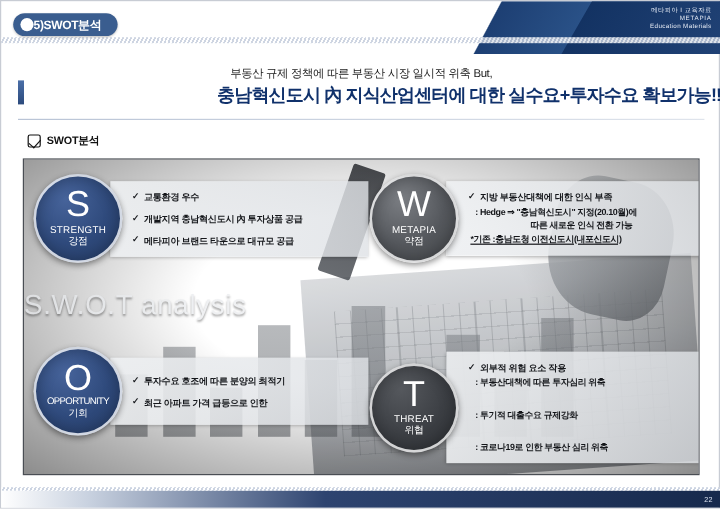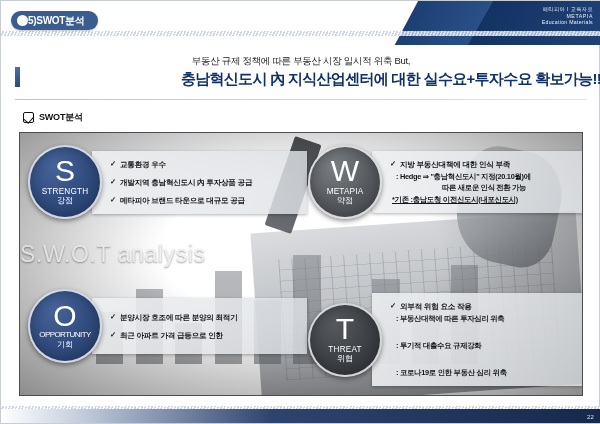--- a/index.html
+++ b/index.html
@@ -179,21 +179,21 @@
   }
   .q-panel.w1 { width:215px; }
   .q-panel.w2 { width:212px; }
 
   .li { display:flex; gap:4px; font-size:7.6px; color:#14161a; line-height:1.45; letter-spacing:-.25px; }
   .li + .li { margin-top:7px; }
   .li .tick { flex:none; font-size:7.4px; }
   .li.bold { font-weight:bold; }
   .sub { font-size:7.4px; color:#14161a; line-height:1.5; letter-spacing:-.3px; font-weight:bold; }
   .sub.ind { padding-left:6px;margin-top:16px; }
-  .sub.ind2 { padding-left:52px;font-family:Liberation Serif, serif; }
+  .sub.ind2 { padding-left:52px; }
   .sub.ind3 { padding-left:2px;text-decoration:underline; }
   .li.compact + .sub { margin-top:1px; }
 
   
   .footer-bar {
     position:absolute; left:0; bottom:0; width:600px; height:14px;
     background:linear-gradient(90deg,#ffffff 0%,#c9d2e0 12%,#2e4470 45%,#16294c 100%);
   }
   .footer-hatch {
     position:absolute; left:0; bottom:14px; width:600px; height:3px;
@@ -298,21 +298,21 @@
 
     <div class="quad q-opportunity">
       <div class="circle c-blue">
         <span class="c-letter">O</span>
         <span class="c-en tight">OPPORTUNITY</span>
         <span class="c-kr">기회</span>
       </div>
       <div class="q-panel w1">
         <div class="li bold">
           <span class="tick">✓</span>
-          <span>분양시장 호조에 따른 분양의 최적기</span>
+          <span>투자수요 호조에 따른 분양의 최적기</span>
         </div>
         <div class="li bold compact">
           <span class="tick">✓</span>
           <span>최근 아파트 가격 급등으로 인한</span>
         </div>
       </div>
     </div>
 
     <div class="quad q-threat">
       <div class="circle c-dark">

